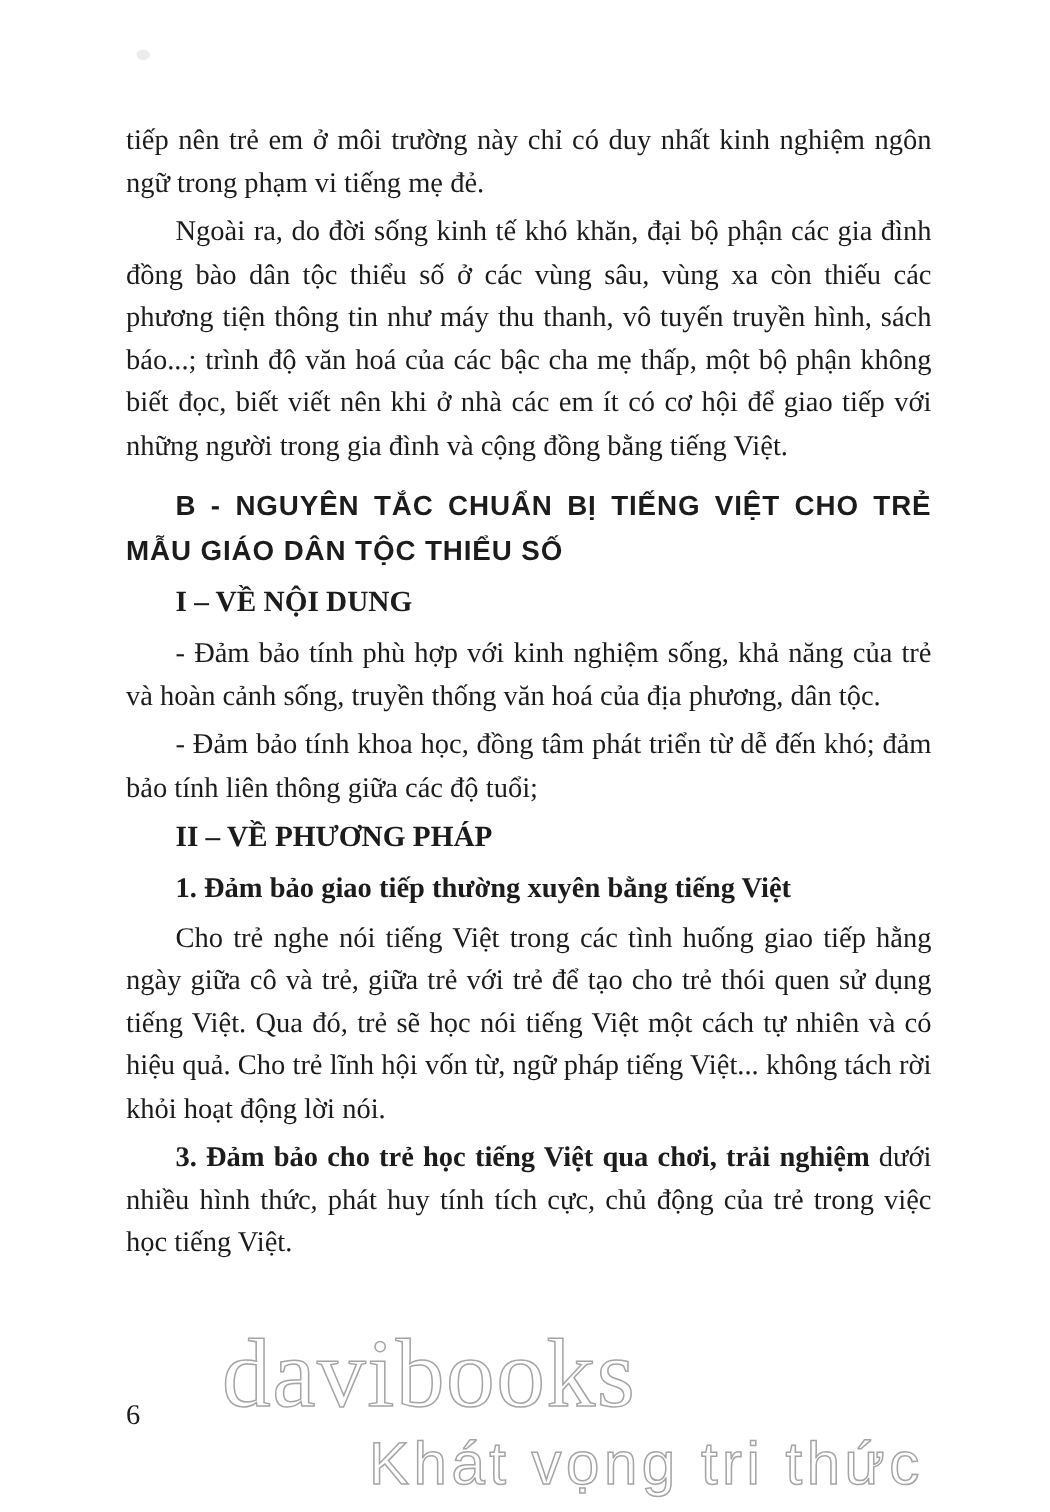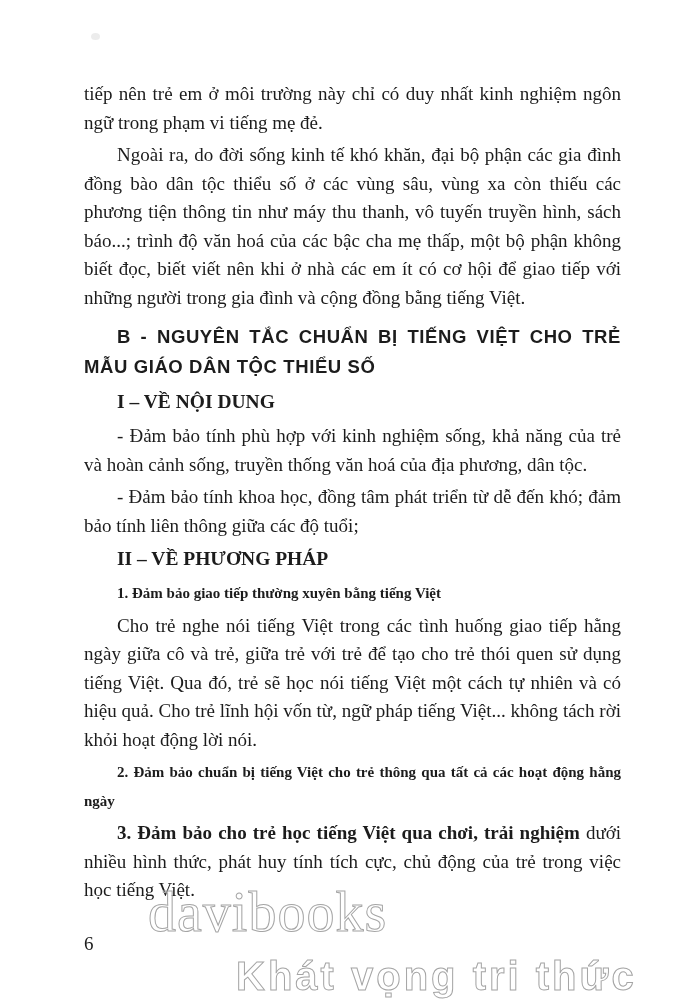--- a/index.html
+++ b/index.html
@@ -42,51 +42,51 @@
     margin: 10px 0 6px 0;
   }
   .heading-roman {
     font-size: 19.5px;
     font-weight: bold;
     line-height: 27px;
     margin: 5px 0 7px 0;
     padding-left: 33px;
   }
   .sub-heading {
-    font-size: 15px;
+    font-size: 19px;
     font-weight: bold;
     line-height: 28.5px;
     text-indent: 33px;
     text-align: justify;
     margin: 4px 0 4px 0;
   }
   .mixed-lead b { font-weight: bold; }
   .page-number {
     position: absolute;
     left: 84px; top: 933px;
     font-size: 19px;
     line-height: 22px;
   }
   .wm-brand {
     position: absolute;
     left: 148px; top: 884px;
     font-family: "Liberation Serif", serif;
-    font-size: 56px;
+    font-size: 65px;
     line-height: 1;
     letter-spacing: 1px;
     color: transparent;
     -webkit-text-stroke: 1px #a5a5a5;
     white-space: nowrap;
     pointer-events: none;
   }
   .wm-tagline {
     position: absolute;
-    left: 236px; top: 956px;
+    left: 246px; top: 956px;
     font-family: "Liberation Sans", sans-serif;
-    font-weight: bold;
+    font-weight: normal;
     font-size: 40px;
     line-height: 1;
     letter-spacing: 3px;
     color: transparent;
     -webkit-text-stroke: 1px #a5a5a5;
     white-space: nowrap;
     pointer-events: none;
   }
 </style>
 </head>
@@ -109,21 +109,20 @@
     <p class="body indent">- Đảm bảo tính phù hợp với kinh nghiệm sống, khả năng của trẻ và hoàn cảnh sống, truyền thống văn hoá của địa phương, dân tộc.</p>
 
     <p class="body indent">- Đảm bảo tính khoa học, đồng tâm phát triển từ dễ đến khó; đảm bảo tính liên thông giữa các độ tuổi;</p>
 
     <h3 class="heading-roman">II – VỀ PHƯƠNG PHÁP</h3>
 
     <h4 class="sub-heading">1. Đảm bảo giao tiếp thường xuyên bằng tiếng Việt</h4>
 
     <p class="body indent">Cho trẻ nghe nói tiếng Việt trong các tình huống giao tiếp hằng ngày giữa cô và trẻ, giữa trẻ với trẻ để tạo cho trẻ thói quen sử dụng tiếng Việt. Qua đó, trẻ sẽ học nói tiếng Việt một cách tự nhiên và có hiệu quả. Cho trẻ lĩnh hội vốn từ, ngữ pháp tiếng Việt... không tách rời khỏi hoạt động lời nói.</p>
 
-    <h4 class="sub-heading">2. Đảm bảo chuẩn bị tiếng Việt cho trẻ thông qua tất cả các hoạt động hằng ngày</h4>
 
 
     <p class="body indent mixed-lead"><b>3. Đảm bảo cho trẻ học tiếng Việt qua chơi, trải nghiệm</b> <span>dưới nhiều hình thức, phát huy tính tích cực, chủ động của trẻ trong việc học tiếng Việt.</span></p>
 
   </main>
 
   <div class="wm-brand">davibooks</div>
 
   <div class="wm-tagline">Khát vọng tri thức</div>
 

